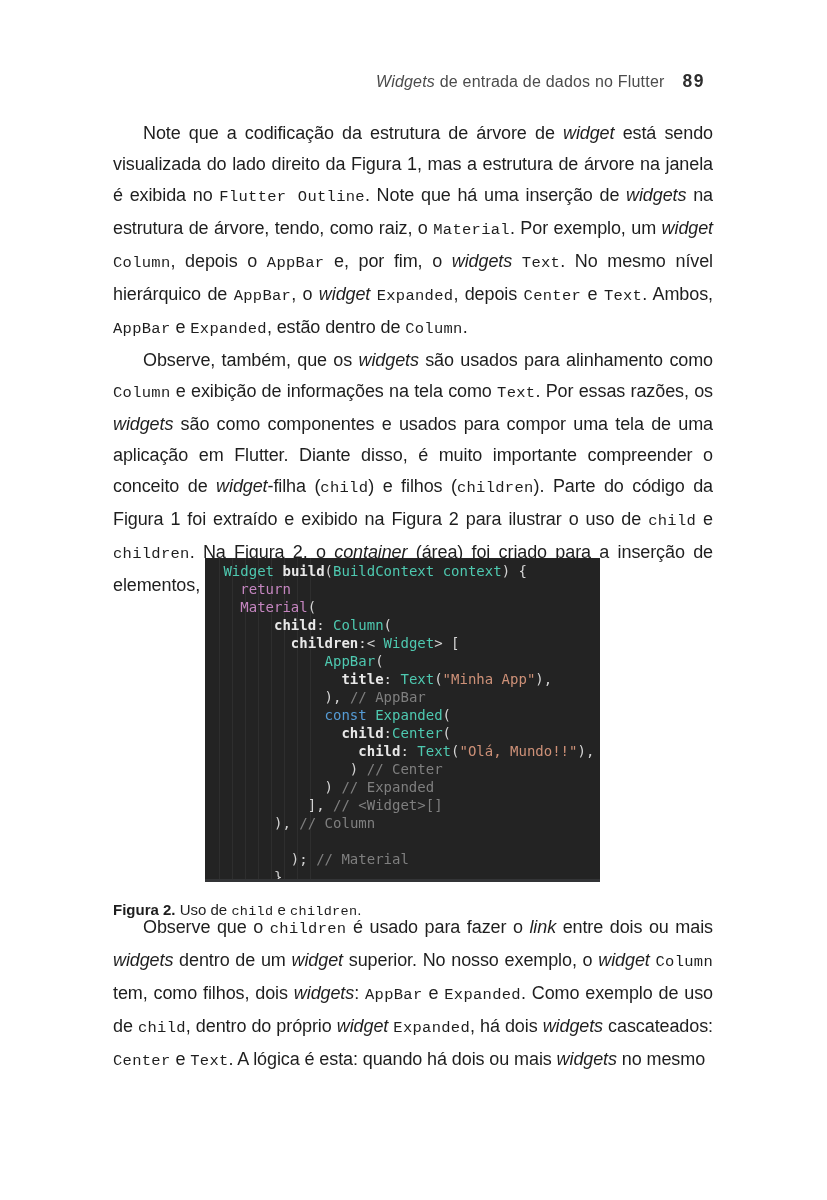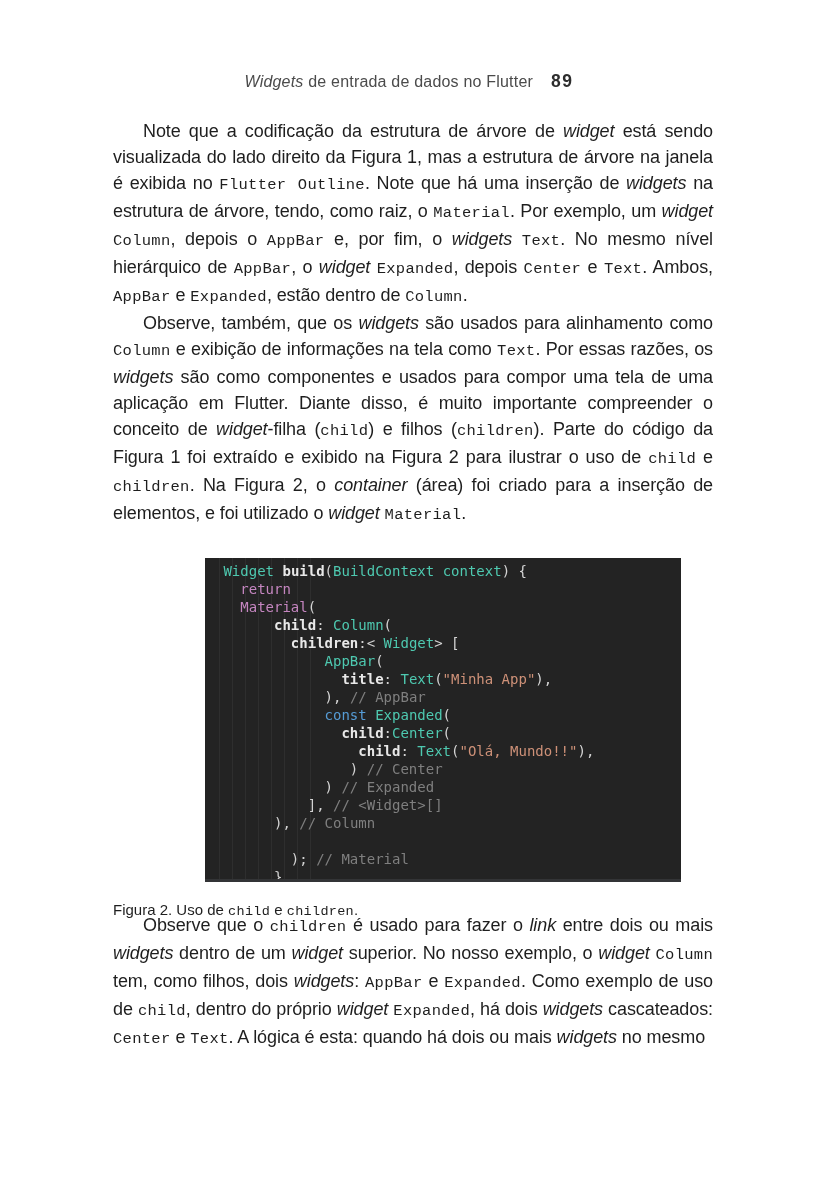--- a/index.html
+++ b/index.html
@@ -1,36 +1,36 @@
 <!DOCTYPE html>
 <html lang="pt-BR" style="--code_bg: #232323; --teal: #4EC9B0; --ident: #e8e8e8; --punct: #d4d4d4; --pink: #C586C0; --blue: #569CD6; --string: #CE9178; --comment: #7f7f7f; --page_text: #1e1e1e; --header_text: #4b4b4b;"><head>
 <meta charset="utf-8">
 <style>
   *{margin:0;padding:0;box-sizing:border-box}
   html,body{background:#ffffff}
   .page{position:relative;width:827px;height:1200px;background:#fff;overflow:hidden;
         font-family:"Liberation Sans",sans-serif;color:#1f1f1f}
 
   
-  .running-head{position:absolute;top:71px;left:113px;width:592px;text-align:center;
+  .running-head{position:absolute;top:71px;left:113px;width:592px;text-align:right;
                 font-size:16px;color:#4b4b4b;letter-spacing:.2px}
   .page-num{display:inline-block;margin-left:18px;font-size:17.5px;font-weight:700;
             color:#2d2d2d;letter-spacing:1.5px}
 
   
   .text-column{position:absolute;left:113px;top:118px;width:600px}
-  .body-par{font-size:18px;line-height:26px;text-align:justify;text-indent:30px;
+  .body-par{font-size:18px;line-height:31px;text-align:justify;text-indent:30px;
             letter-spacing:-0.1px;color:#1e1e1e;hyphens:auto}
   .seg-r{font-style:normal}
   .seg-i{font-style:italic}
-  .seg-b{font-weight:400}
+  .seg-b{font-weight:700}
   .seg-m{font-family:"Liberation Mono",monospace;font-size:.86em;letter-spacing:.3px}
 
   
-  .code-shot{position:absolute;left:205px;top:558px;width:476px;height:324px;
+  .code-shot{position:absolute;left:205px;top:558px;width:395px;height:324px;
              background:var(--code_bg,#232323);overflow:hidden;border-bottom:3px solid #333436}
   .guides{position:absolute;top:0;bottom:0;left:0;width:130px}
   .guides i{position:absolute;top:0;bottom:0;width:1px;background:rgba(255,255,255,.05)}
   .code{position:relative;font-family:"DejaVu Sans Mono",monospace;font-size:14px;
         line-height:18px;padding:4px 0 0 10px}
   .cl{height:18px;white-space:pre}
   .tk-k{color:var(--teal)}
   .tk-f{color:var(--ident);font-weight:700}
   .tk-p{color:var(--punct)}
   .tk-kw{color:var(--pink)}

